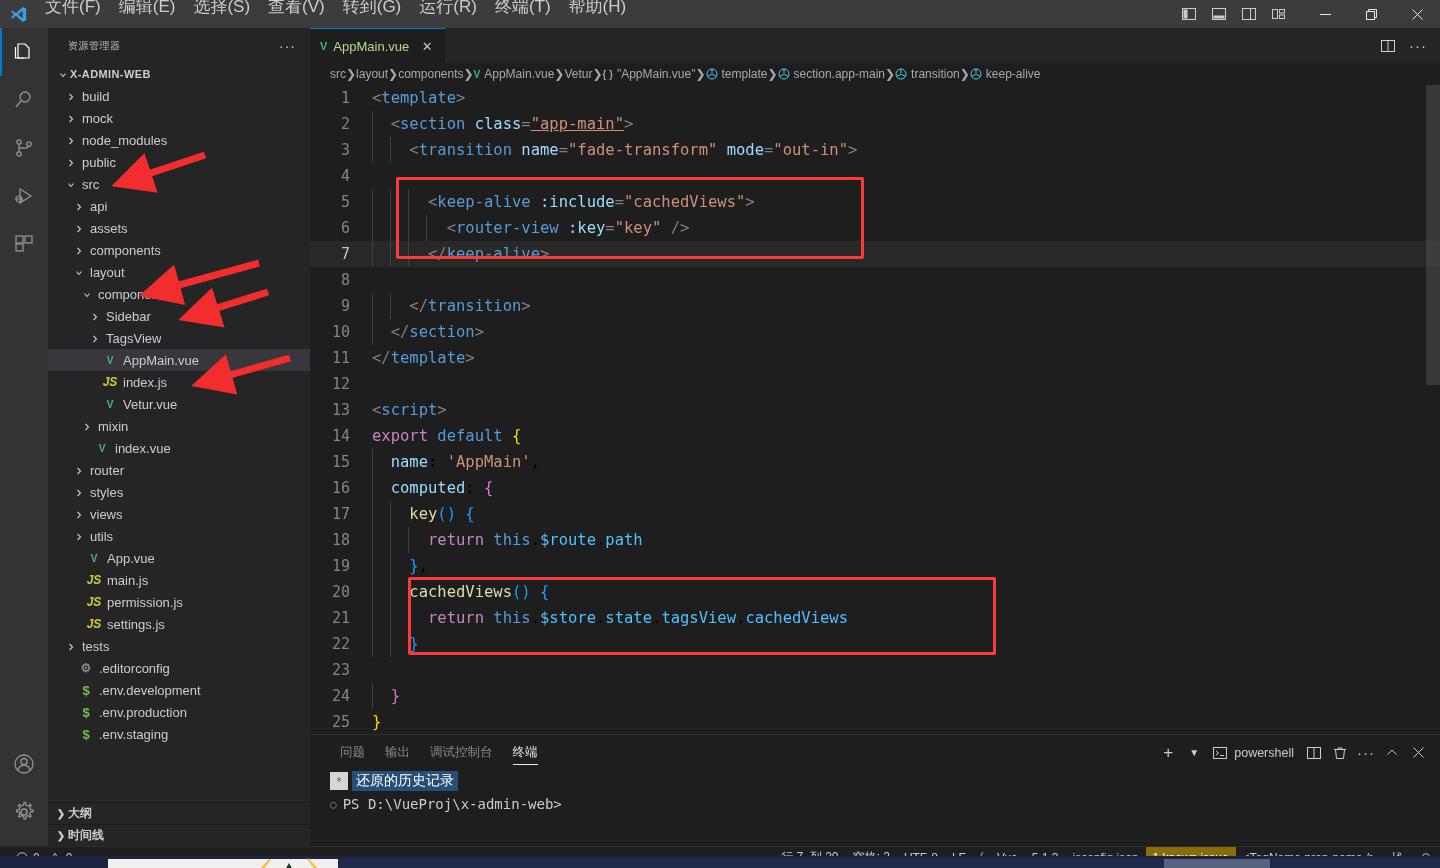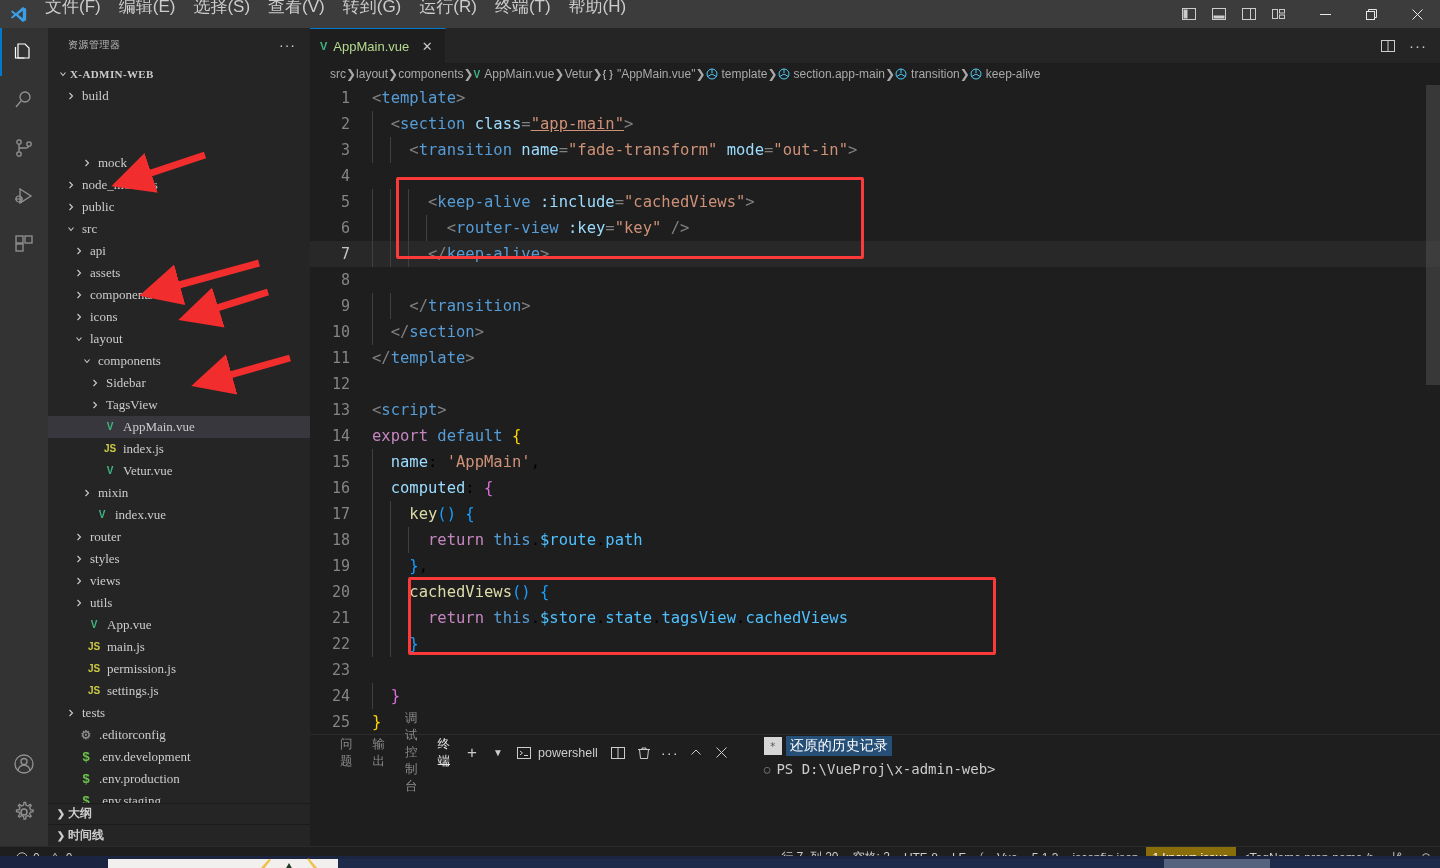--- a/index.html
+++ b/index.html
@@ -67,24 +67,24 @@
     color: #cccccc; font-size: 13px; position: relative;
   }
   .row.selected { background: #37373d; }
   .row.root { font-weight: bold; font-size: 11px; letter-spacing: .4px; }
   .chev { width: 14px; display: inline-block; text-align: center; color: #cccccc;
           font-size: 10px; flex: 0 0 14px; }
   .chev svg { vertical-align: middle; }
   .ficon { width: 16px; flex: 0 0 16px; text-align: center; margin-right: 5px;
            font-size: 10px; font-weight: bold; }
   .ficon.vue { color: #41b883; }
-  .ficon.js { color: #cbcb41; font-size: 10px; }
+  .ficon.js { color: #cbcb41; font-size: 12px; font-style: italic; }
   .ficon.env { color: #6cc24a; font-size: 13px; }
   .ficon.cfg { color: #8a8a8a; font-size: 12px; }
-  .lbl { flex: 0 1 auto; overflow: hidden; text-overflow: ellipsis; font-family: Liberation Serif, serif; }
+  .lbl { flex: 0 1 auto; overflow: hidden; text-overflow: ellipsis; }
   .sb-foot {
     border-top: 1px solid #1b1b1c; height: 22px; display: flex; align-items: center;
     font-size: 12px; font-weight: bold; padding-left: 6px; color: #cccccc;
   }
 
   
   .editorarea { flex: 1 1 auto; display: flex; flex-direction: column; min-width: 0; background: #1e1e1e; }
   .tabsrow { height: 35px; background: #252526; display: flex; align-items: stretch; flex: 0 0 35px; }
   .tab {
     background: #1e1e1e; display: flex; align-items: center; padding: 0 10px 0 10px;
@@ -140,21 +140,21 @@
   .under { text-decoration: underline; text-decoration-color: #ce9178; }
 
   .redbox { position: absolute; border: 3px solid #fc3a3a; border-radius: 2px; pointer-events: none; z-index: 6; }
 
   .vscroll {
     position: absolute; right: 0; top: 0; width: 14px; bottom: 0; z-index: 5;
   }
   .vthumb { position: absolute; right: 0; width: 14px; background: #4f4f4f; opacity: .55; }
 
   
-  .panel { height: 112px; flex: 0 0 112px; background: #1e1e1e; display: flex; flex-direction: row;
+  .panel { height: 112px; flex: 0 0 112px; background: #1e1e1e; display: flex; flex-direction: column;
            border-top: 1px solid #2b2b2b; }
   .panel-head { height: 35px; display: flex; align-items: center; padding-left: 20px; flex: 0 0 35px; }
   .ptab {
     font-size: 12.5px; color: #8a8a8a; padding: 0 10px; height: 35px; display: flex;
     align-items: center; position: relative;
   }
   .ptab.active { color: #e7e7e7; }
   .ptab.active:after {
     content: ''; position: absolute; left: 10px; right: 10px; bottom: 5px; height: 1px; background: #e7e7e7;
   }
@@ -324,21 +324,21 @@
               </svg></span>
             <span class="lbl">X-ADMIN-WEB</span>
           </div>
           <div class="row" style="padding-left: 16px;">
             <span class="chev"><svg width="10" height="10" viewBox="0 0 10 10">
                 <polyline points="3.5,2 6.5,5 3.5,8" fill="none" stroke="#cccccc" stroke-width="1.1"></polyline>
               </svg></span>
             <span style="width:4px;display:inline-block"></span>
             <span class="lbl">build</span>
           </div>
-          <div class="row" style="padding-left: 32px; margin-top: 45px;">
+          <div class="row" style="padding-left: 16px;">
             <span class="chev"><svg width="10" height="10" viewBox="0 0 10 10">
                 <polyline points="3.5,2 6.5,5 3.5,8" fill="none" stroke="#cccccc" stroke-width="1.1"></polyline>
               </svg></span>
             <span style="width:4px;display:inline-block"></span>
             <span class="lbl">mock</span>
           </div>
           <div class="row" style="padding-left: 16px;">
             <span class="chev"><svg width="10" height="10" viewBox="0 0 10 10">
                 <polyline points="3.5,2 6.5,5 3.5,8" fill="none" stroke="#cccccc" stroke-width="1.1"></polyline>
               </svg></span>
@@ -372,27 +372,20 @@
               </svg></span>
             <span style="width:4px;display:inline-block"></span>
             <span class="lbl">assets</span>
           </div>
           <div class="row" style="padding-left: 24px;">
             <span class="chev"><svg width="10" height="10" viewBox="0 0 10 10">
                 <polyline points="3.5,2 6.5,5 3.5,8" fill="none" stroke="#cccccc" stroke-width="1.1"></polyline>
               </svg></span>
             <span style="width:4px;display:inline-block"></span>
             <span class="lbl">components</span>
-          </div>
-          <div class="row" style="padding-left: 24px;">
-            <span class="chev"><svg width="10" height="10" viewBox="0 0 10 10">
-                <polyline points="3.5,2 6.5,5 3.5,8" fill="none" stroke="#cccccc" stroke-width="1.1"></polyline>
-              </svg></span>
-            <span style="width:4px;display:inline-block"></span>
-            <span class="lbl">icons</span>
           </div>
           <div class="row" style="padding-left: 24px;">
             <span class="chev"><svg width="10" height="10" viewBox="0 0 10 10">
                 <polyline points="2.5,3.5 5,6.5 7.5,3.5" fill="none" stroke="#cccccc" stroke-width="1.1"></polyline>
               </svg></span>
             <span style="width:4px;display:inline-block"></span>
             <span class="lbl">layout</span>
           </div>
           <div class="row" style="padding-left: 32px;">
             <span class="chev"><svg width="10" height="10" viewBox="0 0 10 10">

